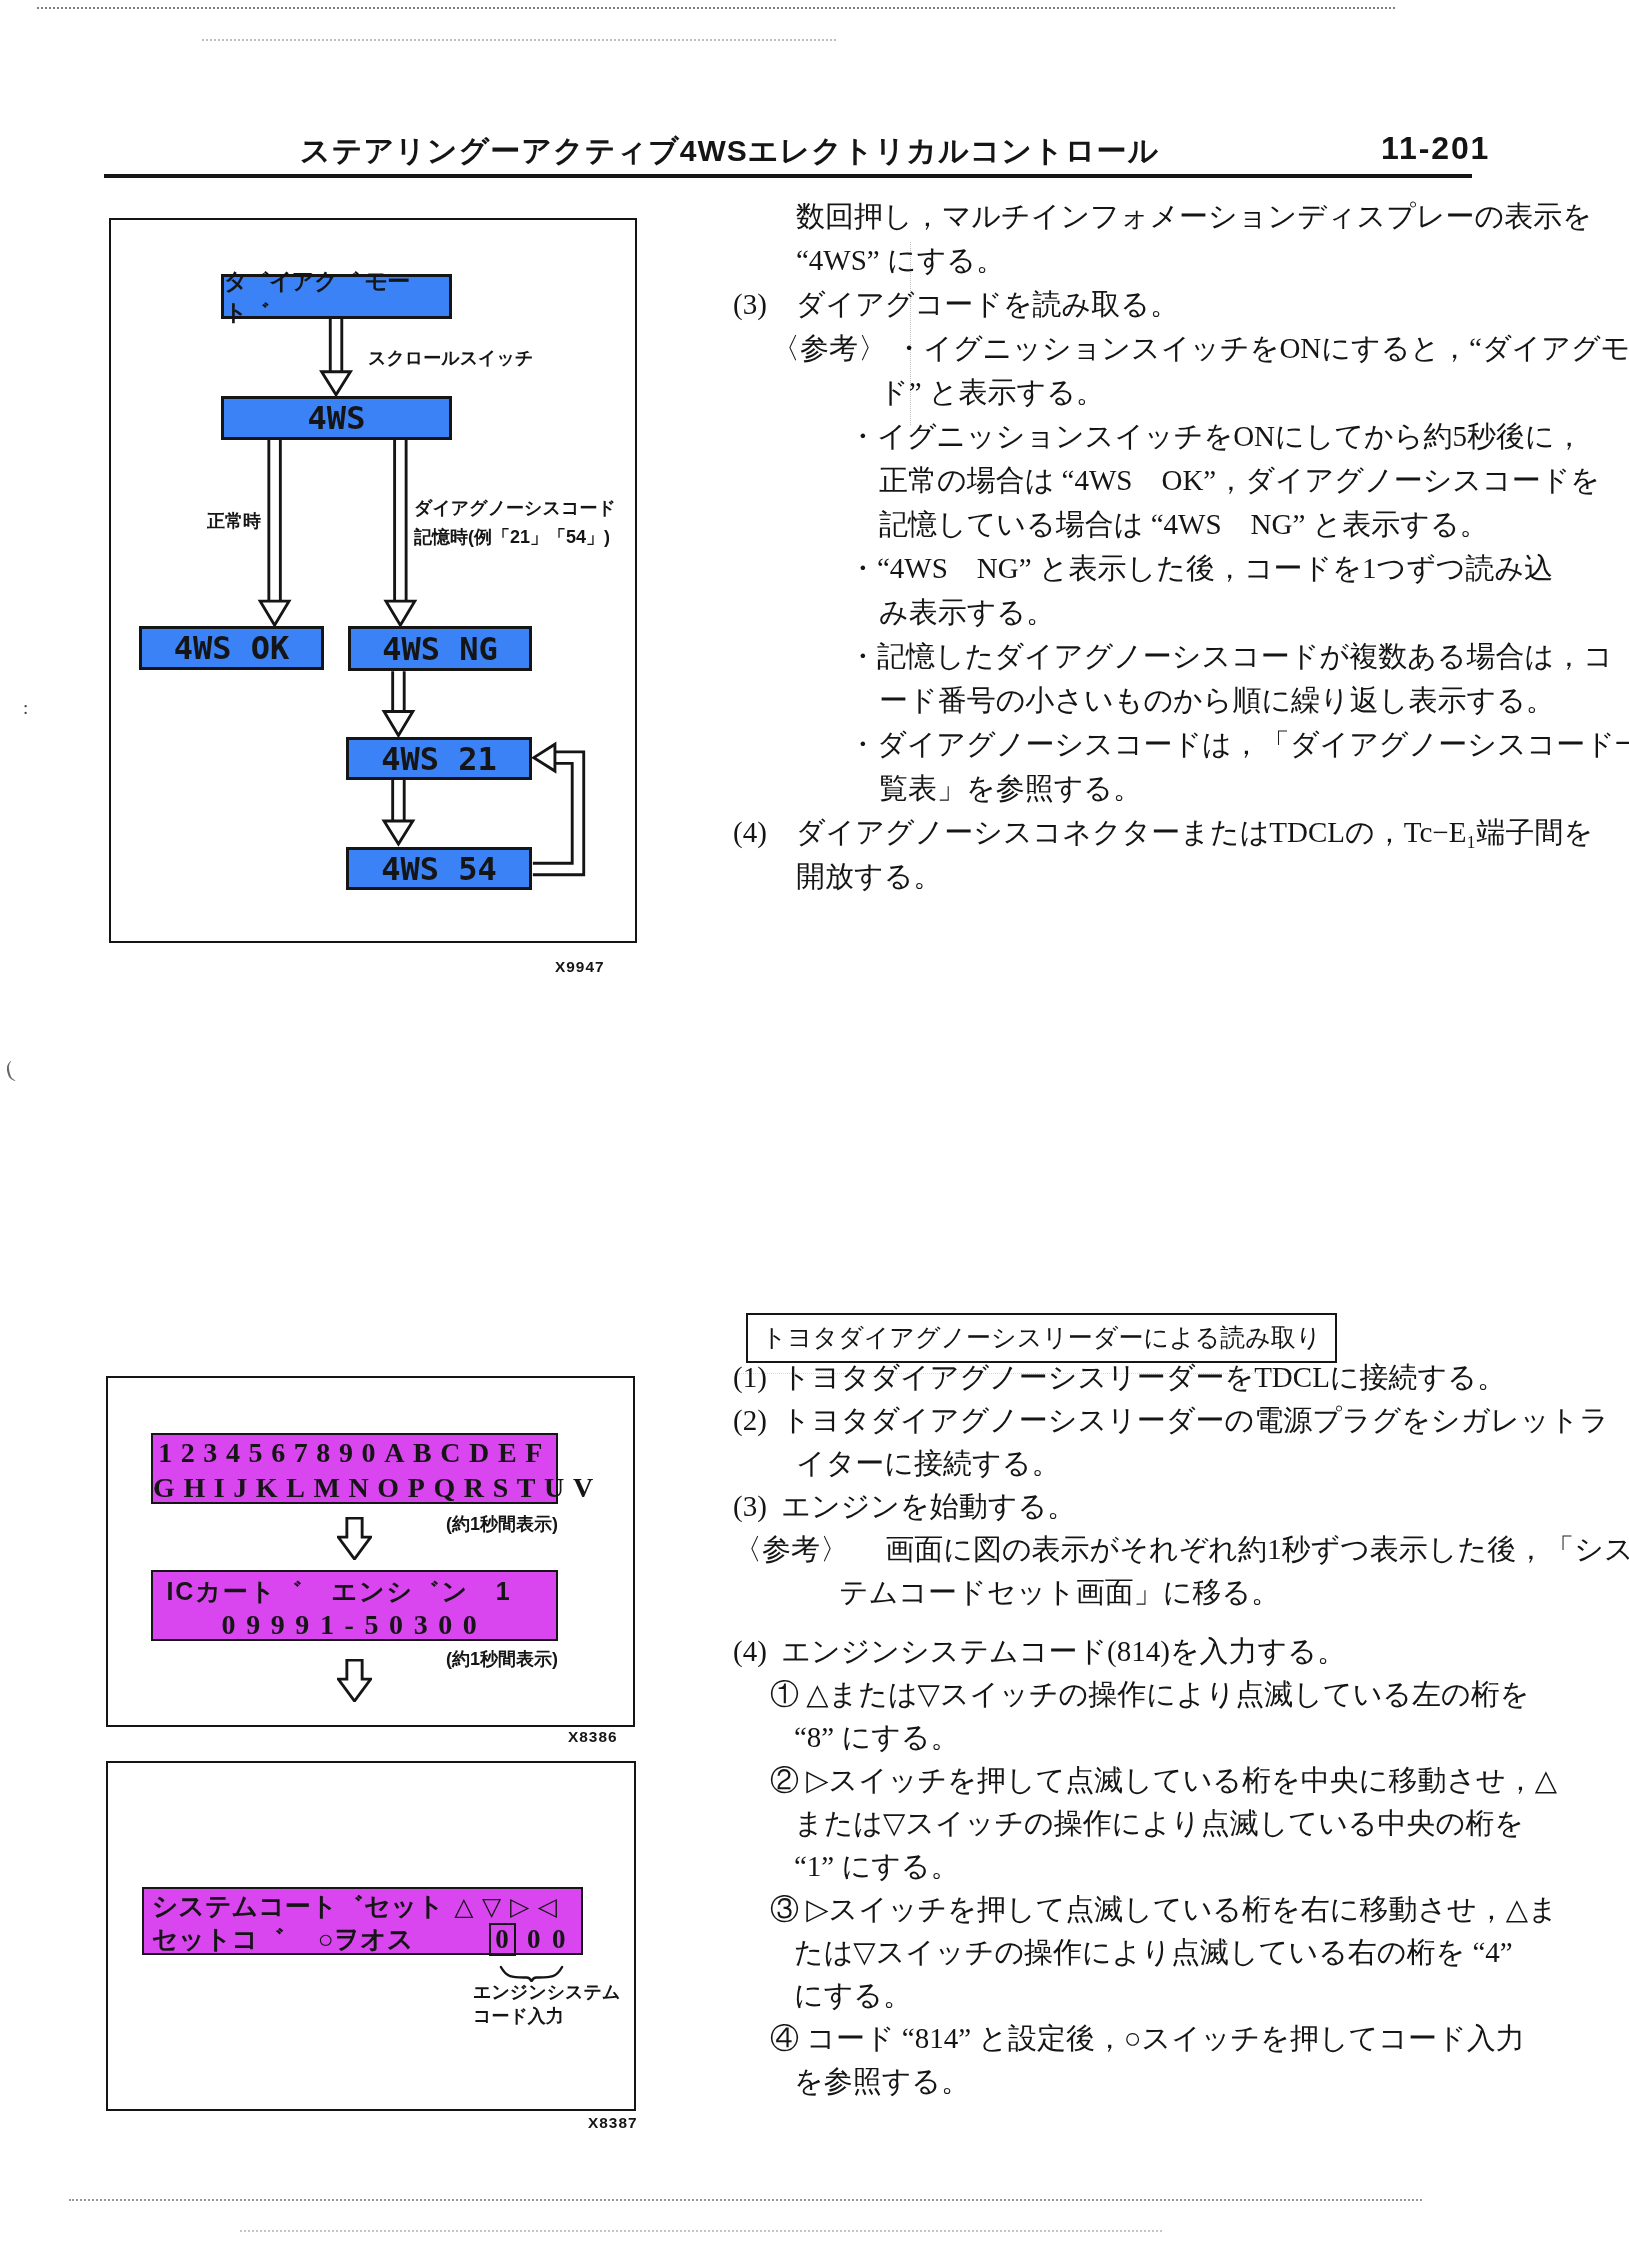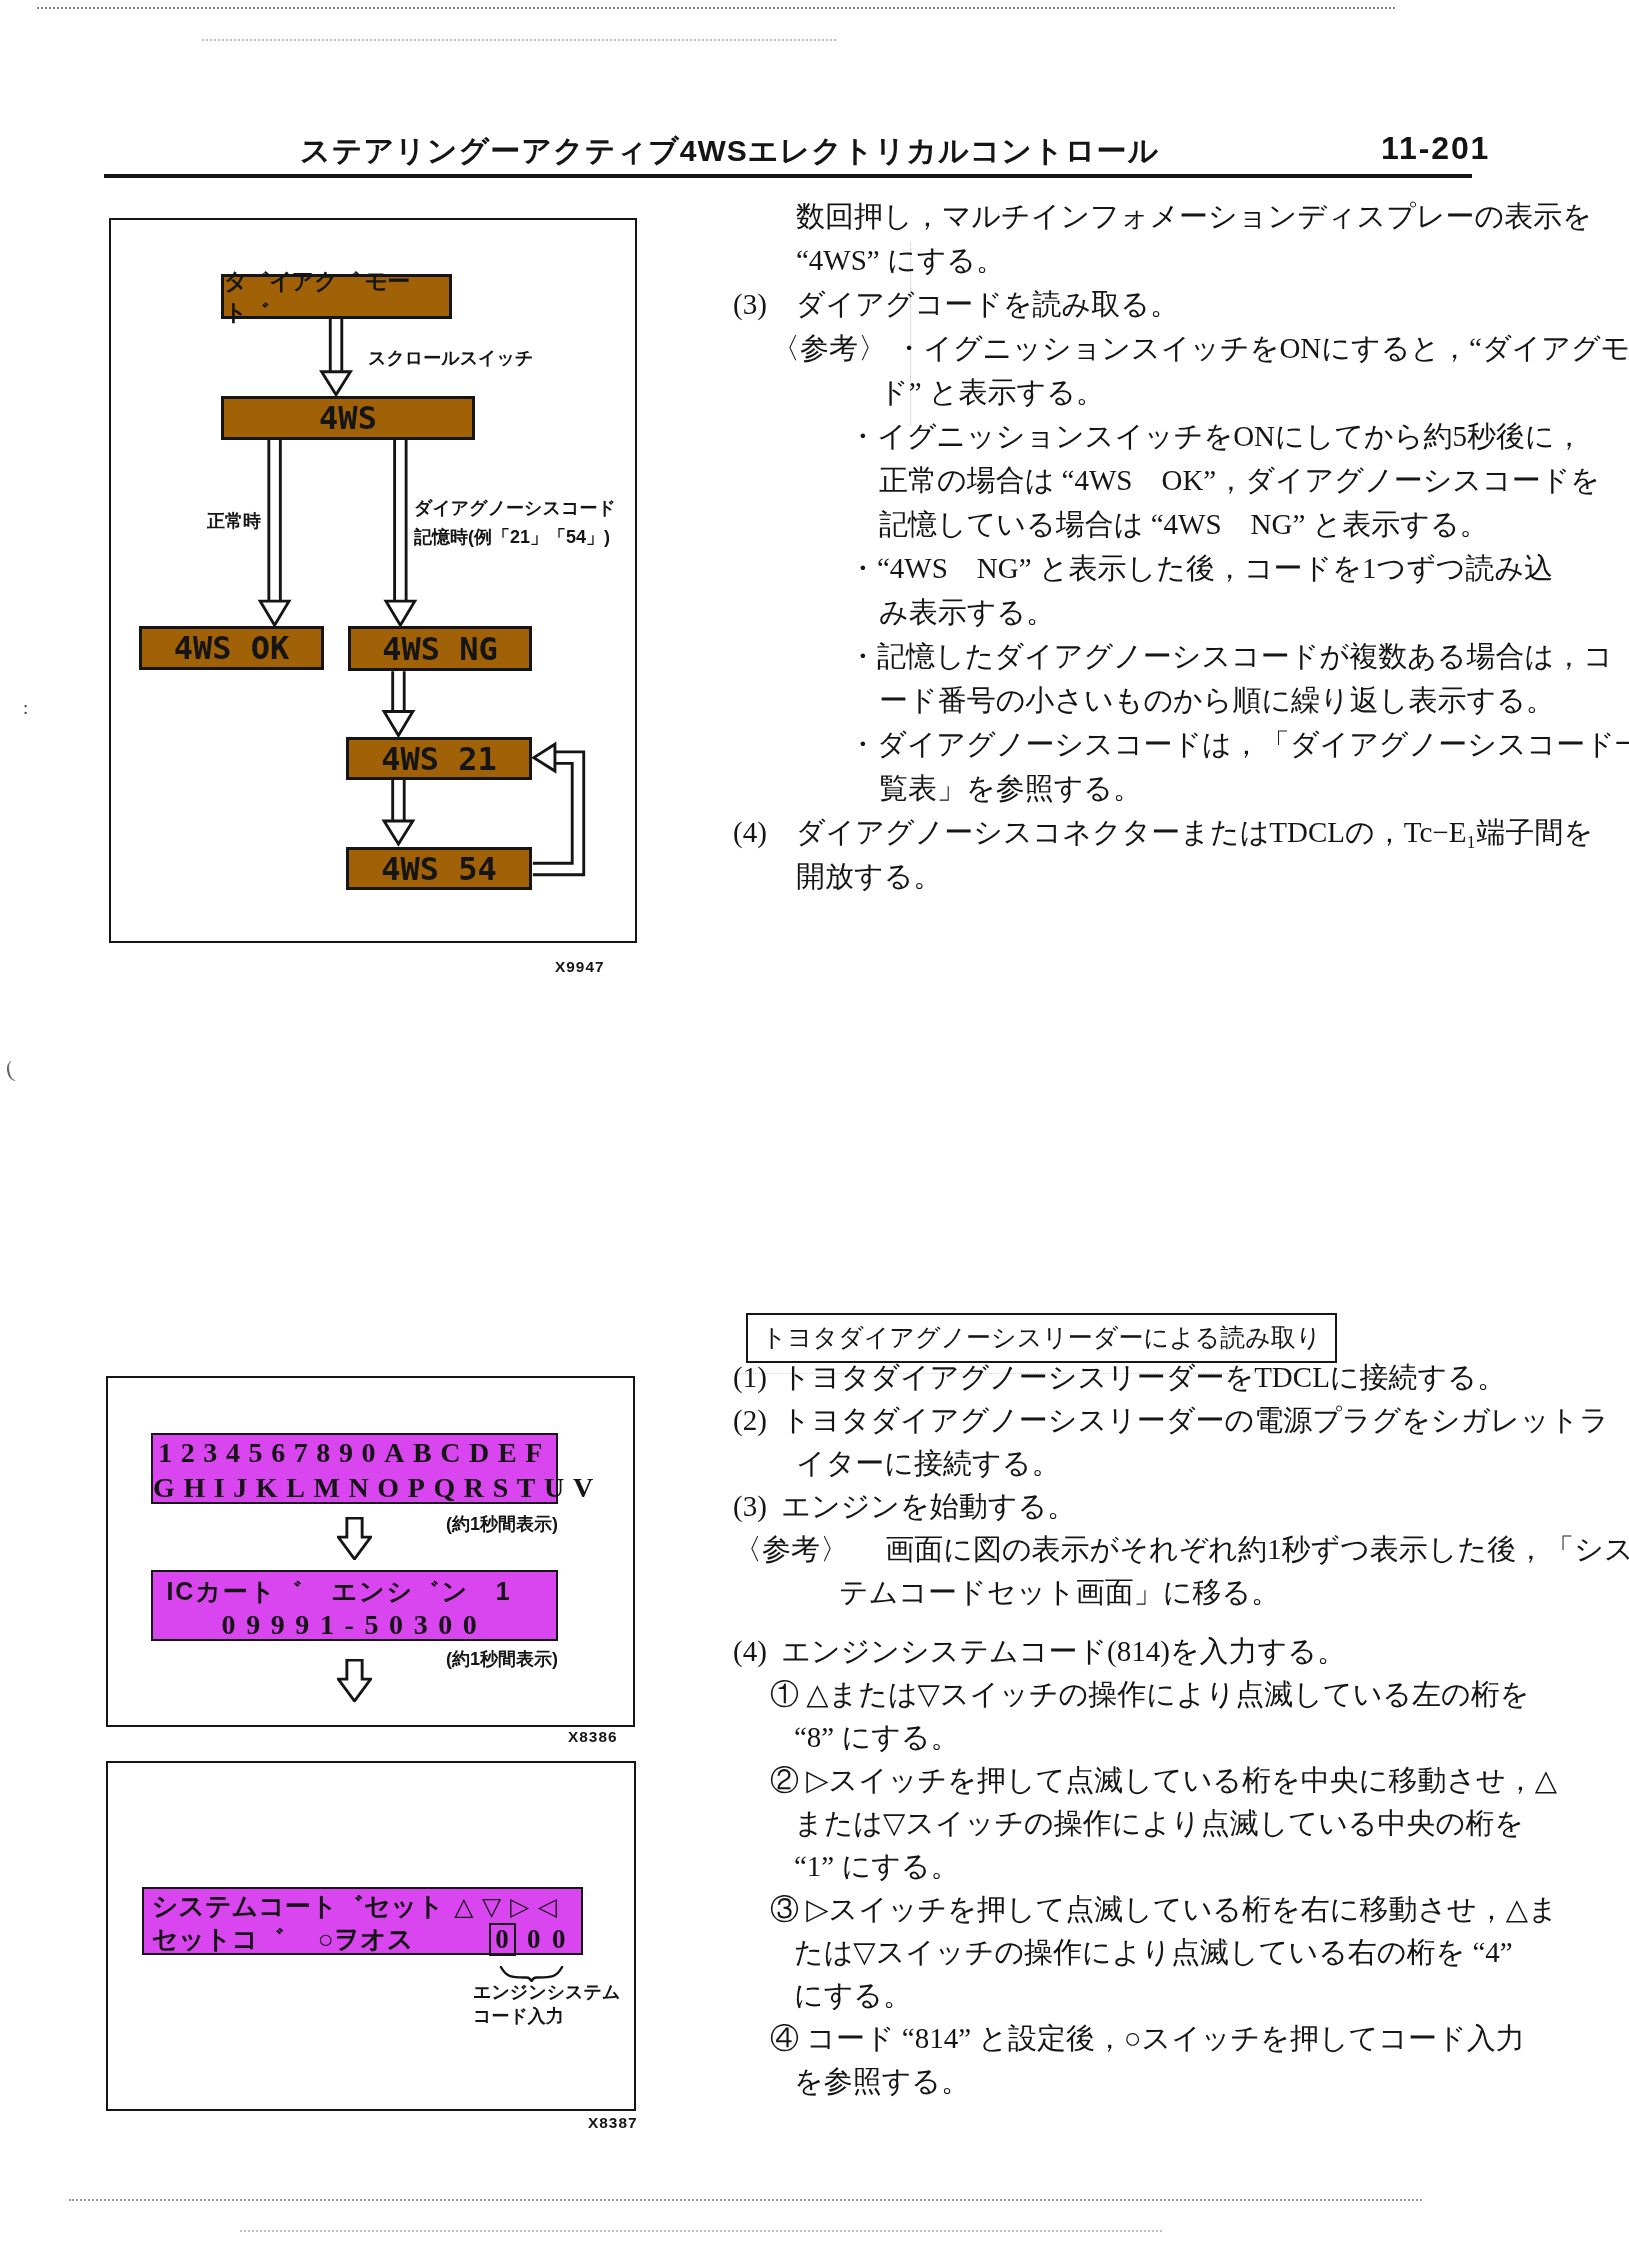--- a/index.html
+++ b/index.html
@@ -17,23 +17,23 @@
   
   .fig{position:absolute;border:2.9px solid #151515;background:#fff;}
   .fig1{left:109px;top:218px;width:524px;height:721px;}
   .fig2{left:106px;top:1376px;width:525px;height:347px;}
   .fig3{left:106px;top:1761px;width:526px;height:346px;}
   .figlabel{position:absolute;font-size:15.4px;font-weight:bold;letter-spacing:1px;}
   .fl1{left:555px;top:958px;} .fl2{left:548px;top:1728px;margin-left:20px;} .fl3{left:588px;top:2114px;}
 
   
   .node{position:absolute;border:3.8px solid #151515;display:flex;align-items:center;justify-content:center;
-        font-weight:bold;background:#a16207;box-sizing:border-box;}
+        font-weight:bold;background:#3b82f6;box-sizing:border-box;}
   .n-diag{left:110px;top:54px;width:231px;height:45px;font-size:23px;letter-spacing:-1px;}
-  .n-4ws{left:110px;top:176px;width:254px;height:44px;font-size:32px;}
+  .n-4ws{left:110px;top:176px;width:231px;height:44px;font-size:32px;}
   .n-ok{left:28px;top:406px;width:185px;height:44px;font-size:32px;}
   .n-ng{left:237px;top:406px;width:184px;height:45px;font-size:32px;}
   .n-21{left:235px;top:517px;width:186px;height:43px;font-size:32px;}
   .n-54{left:235px;top:627px;width:186px;height:43px;font-size:32px;}
   .flbl{position:absolute;font-weight:bold;font-size:18px;}
   .l-scroll{left:257px;top:126px;}
   .l-normal{left:96px;top:289px;}
   .l-mem1{left:303px;top:276px;}
   .l-mem2{left:303px;top:305px;}
   .flowsvg{position:absolute;left:0;top:0;}

